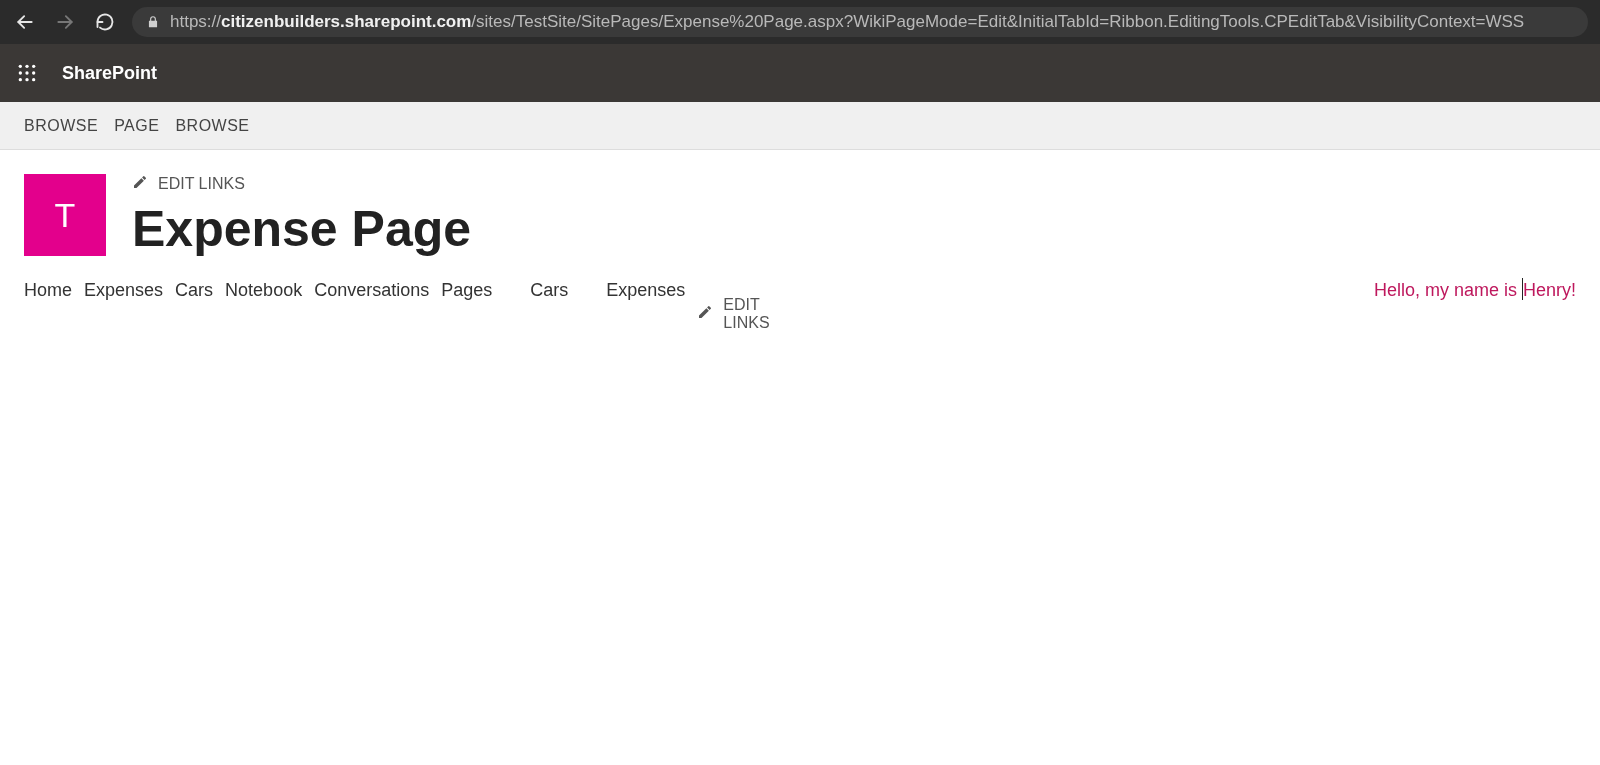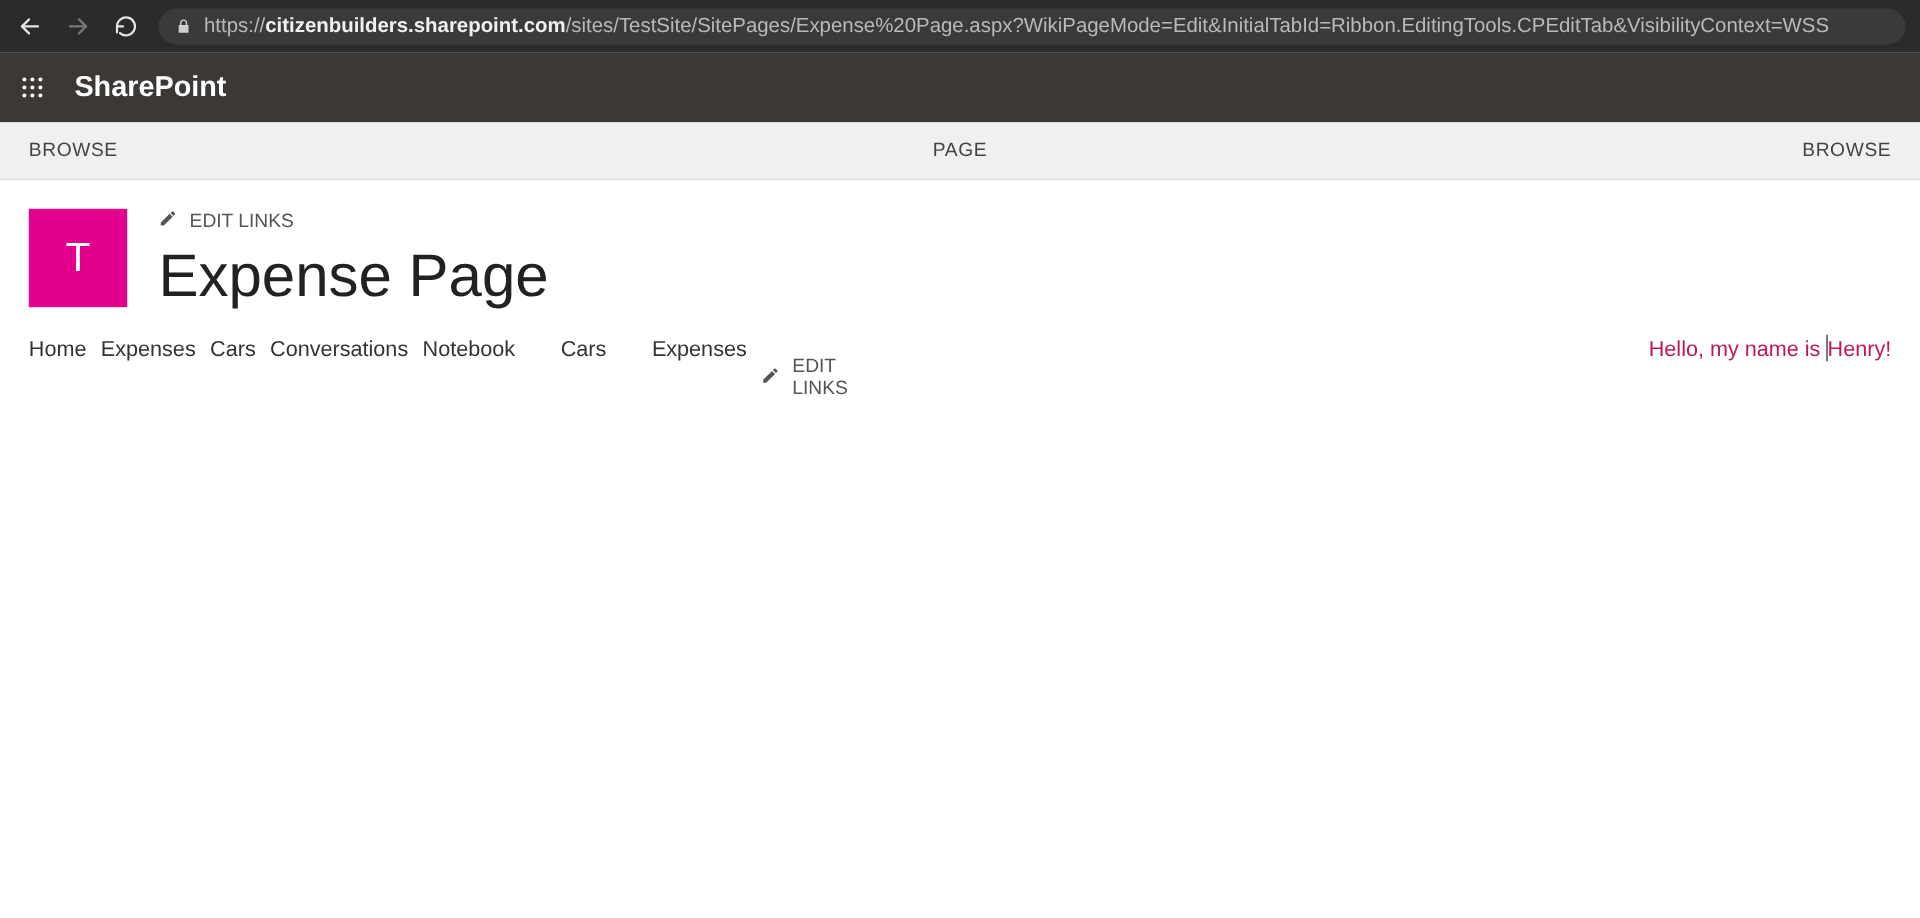--- a/index.html
+++ b/index.html
@@ -61,34 +61,33 @@
   .waffle {
     width: 30px;
     height: 30px;
     display: flex;
     align-items: center;
     justify-content: center;
     cursor: pointer;
   }
   .brand {
     color: #fff;
-    font-size: 24px;
+    font-size: 18px;
     font-weight: 600;
   }
 
   
   .ribbon {
     background: #f0f0f0;
     border-bottom: 1px solid #ddd;
     height: 48px;
     display: flex;
     align-items: center;
     padding: 0 24px;
     gap: 16px;
-    justify-content: space-between;
   }
   .ribbon-tab {
     font-size: 16px;
     letter-spacing: 0.5px;
     color: #444;
     cursor: pointer;
   }
 
   
   .page-header {
@@ -113,21 +112,21 @@
     display: flex;
     align-items: center;
     gap: 10px;
     color: #555;
     font-size: 16px;
     margin-bottom: 6px;
     cursor: pointer;
   }
   .page-title {
     font-size: 50px;
-    font-weight: 400;
+    font-weight: 700;
     color: #222;
   }
 
   
   .main {
     display: flex;
     padding: 10px 24px 0 24px;
     gap: 40px;
   }
   .left-nav {
@@ -248,22 +247,23 @@
     </div>
     <div class="page-title">Expense Page</div>
   </div>
 </div>
 
 <div class="main">
   <nav class="left-nav">
     <a>Home</a>
     <a>Expenses</a>
     <a>Cars</a>
+    <a>Notebook</a>
     <a>Conversations</a>
-    <a>Notebook</a>
+    <a>Pages</a>
     <a class="sub">Cars</a>
     <a class="sub">Expenses</a>
     <div class="edit-links-bottom">
       <span>
         <svg width="16" height="16" viewBox="0 0 24 24" fill="#555">
             <path d="M3 17.25V21h3.75L17.81 9.94l-3.75-3.75L3 17.25zM20.71 7.04a1 1 0 0 0 0-1.41l-2.34-2.34a1 1 0 0 0-1.41 0l-1.83 1.83 3.75 3.75 1.83-1.83z"></path>
           </svg>
       </span>
       <span>EDIT LINKS</span>
     </div>

